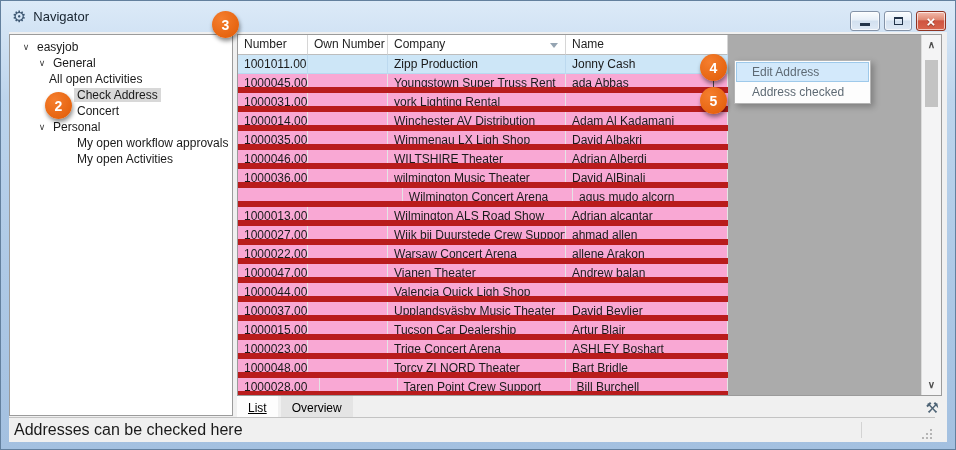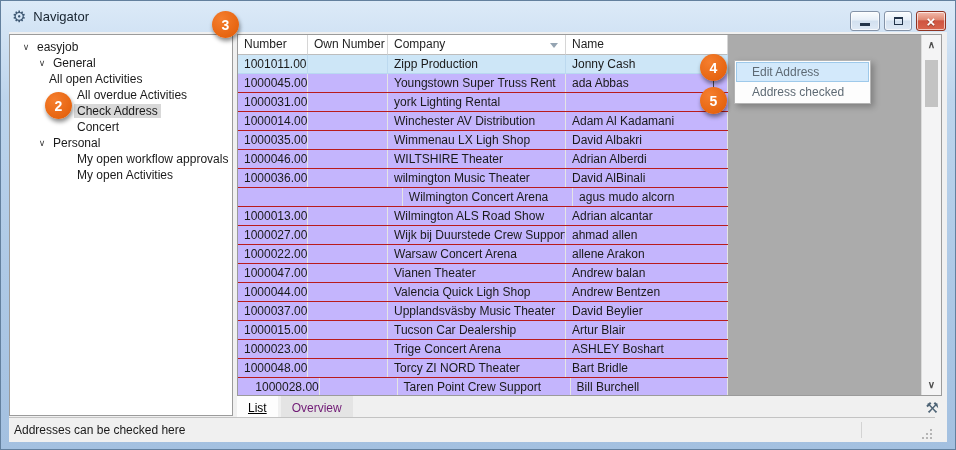--- a/index.html
+++ b/index.html
@@ -45,46 +45,46 @@
   .grid{position:absolute;left:228px;top:2px;width:705px;height:362px;background:#ababab;
         border:1px solid #9b9b9b;box-sizing:border-box;font-size:12px;overflow:hidden;}
   .ghead{position:absolute;left:0;top:0;height:20px;display:flex;background:#fff;}
   .ghcell{box-sizing:border-box;border-right:1px solid #d6d6d6;border-bottom:1px solid #bdbdbd;
           padding-left:6px;line-height:19px;color:#1f1f1f;position:relative;
           white-space:nowrap;overflow:hidden;background:#fff;}
   .sort-arrow{position:absolute;right:7px;top:8px;width:0;height:0;
           border-left:4px solid transparent;border-right:4px solid transparent;
           border-top:5px solid #95a4b2;}
   .grows{position:absolute;left:0;top:20px;width:490px;}
-  .grow{display:flex;height:19px;box-sizing:border-box;background:#c4b5fd;border-bottom:1px solid #b91c1c;}
+  .grow{display:flex;height:19px;box-sizing:border-box;background:#f9a8d4;border-bottom:6px solid #b91c1c;}
   .grow.selected{background:#cde6f7;border-bottom:1px solid #b9d9f1;}
   .gcell{box-sizing:border-box;border-right:1px solid #e4e4e4;padding-left:6px;
          line-height:18px;color:#1a1a1a;white-space:nowrap;overflow:hidden;}
   .grow.selected .gcell{border-right-color:#bcd9ef;}
 
   
   .scrollbar{position:absolute;right:0;top:0;width:20px;height:360px;
              background:#f4f4f5;border-left:1px solid #dcdcdc;box-sizing:border-box;}
   .sb-arrow{position:absolute;left:0;width:100%;text-align:center;font-size:10px;
             font-weight:bold;color:#4f4f4f;line-height:16px;}
   .sb-up{top:2px}.sb-down{bottom:2px}
   .sb-thumb{position:absolute;left:3px;right:3px;top:25px;height:47px;background:#c3c3c3;}
 
   
   .tabstrip{position:absolute;left:228px;right:0;top:364px;height:24px;background:#f0f0f0;
             display:flex;align-items:stretch;font-size:12px;}
   .tab{padding:0 11px;display:flex;align-items:center;cursor:default;}
   .tab.active{background:#fdfdfd;color:#000;text-decoration:underline;}
-  .tab.inactive{background:#e4e4e4;color:#701a75;margin-left:3px;}
+  .tab.inactive{background:#e4e4e4;color:#000000;margin-left:3px;}
   .tools-icon{position:absolute;right:8px;top:3px;font-size:15px;color:#4d6375;line-height:18px;}
 
   
   .statusbar{position:absolute;left:0;right:12px;bottom:0;height:25px;background:#f0f0f0;
              border-top:1px solid #c3c3c3;box-sizing:border-box;display:flex;
-             align-items:center;padding-left:5px;font-size:12px;color:#1a1a1a;}
+             align-items:center;padding-left:5px;font-size:16px;color:#1a1a1a;}
   .status-sep{position:absolute;left:852px;top:4px;bottom:4px;width:1px;background:#d3d3d3;}
   .grip{position:absolute;right:3px;bottom:3px;width:13px;height:13px;}
   .grip i{position:absolute;width:2px;height:2px;background:#b5b5b5;}
   .grip i:nth-child(1){right:0;bottom:0}.grip i:nth-child(2){right:4px;bottom:0}
   .grip i:nth-child(3){right:0;bottom:4px}.grip i:nth-child(4){right:8px;bottom:0}
   .grip i:nth-child(5){right:0;bottom:8px}.grip i:nth-child(6){right:4px;bottom:4px}
 
   
   .context-menu{position:absolute;left:733px;top:59px;width:133px;background:#fdfdfd;
                 border:1px solid #b4b4b4;box-shadow:3px 3px 6px rgba(0,0,0,.25);
@@ -129,23 +129,20 @@
           <div class="tree-label">easyjob</div>
         </div>
         <div class="tree-item" style="padding-left: 24px;">
           <div class="chev" style="flex: 0 0 16px;">∨</div>
           <div class="tree-label">General</div>
         </div>
         <div class="tree-item" style="padding-left: 36px;">
           <div class="tree-label">All open Activities</div>
         </div>
         <div class="tree-item" style="padding-left: 64px;">
-          <div class="tree-label">All overdue Activities</div>
-        </div>
-        <div class="tree-item" style="padding-left: 64px;">
           <div class="tree-label selected">Check Address</div>
         </div>
         <div class="tree-item" style="padding-left: 64px;">
           <div class="tree-label">Concert</div>
         </div>
         <div class="tree-item" style="padding-left: 24px;">
           <div class="chev" style="flex: 0 0 16px;">∨</div>
           <div class="tree-label">Personal</div>
         </div>
         <div class="tree-item" style="padding-left: 64px;">
@@ -232,21 +229,20 @@
           <div class="grow">
             <div class="gcell" style="width: 70px;">1000047.00</div>
             <div class="gcell" style="width: 80px;"></div>
             <div class="gcell" style="width: 178px;">Vianen Theater</div>
             <div class="gcell" style="width: 162px;">Andrew balan</div>
           </div>
           <div class="grow">
             <div class="gcell" style="width: 70px;">1000044.00</div>
             <div class="gcell" style="width: 80px;"></div>
             <div class="gcell" style="width: 178px;">Valencia Quick Ligh Shop</div>
-            <div class="gcell" style="width: 162px;">Andrew Bentzen</div>
           </div>
           <div class="grow">
             <div class="gcell" style="width: 70px;">1000037.00</div>
             <div class="gcell" style="width: 80px;"></div>
             <div class="gcell" style="width: 178px;">Upplandsväsby Music Theater</div>
             <div class="gcell" style="width: 162px;">David Beylier</div>
           </div>
           <div class="grow">
             <div class="gcell" style="width: 70px;">1000015.00</div>
             <div class="gcell" style="width: 80px;"></div>
@@ -259,21 +255,21 @@
             <div class="gcell" style="width: 178px;">Trige Concert Arena</div>
             <div class="gcell" style="width: 162px;">ASHLEY Boshart</div>
           </div>
           <div class="grow">
             <div class="gcell" style="width: 70px;">1000048.00</div>
             <div class="gcell" style="width: 80px;"></div>
             <div class="gcell" style="width: 178px;">Torcy  ZI NORD Theater</div>
             <div class="gcell" style="width: 162px;">Bart Bridle</div>
           </div>
           <div class="grow">
-            <div class="gcell" style="width: 84px; text-align: right;">1000028.00</div>
+            <div class="gcell" style="width: 84px;">1000028.00</div>
             <div class="gcell" style="width: 80px;"></div>
             <div class="gcell" style="width: 178px;">Taren Point Crew Support</div>
             <div class="gcell" style="width: 162px;">Bill Burchell</div>
           </div>
         </div>
       <div class="scrollbar">
         <div class="sb-arrow sb-up">∧</div>
         <div class="sb-thumb"></div>
         <div class="sb-arrow sb-down">∨</div>
       </div>

